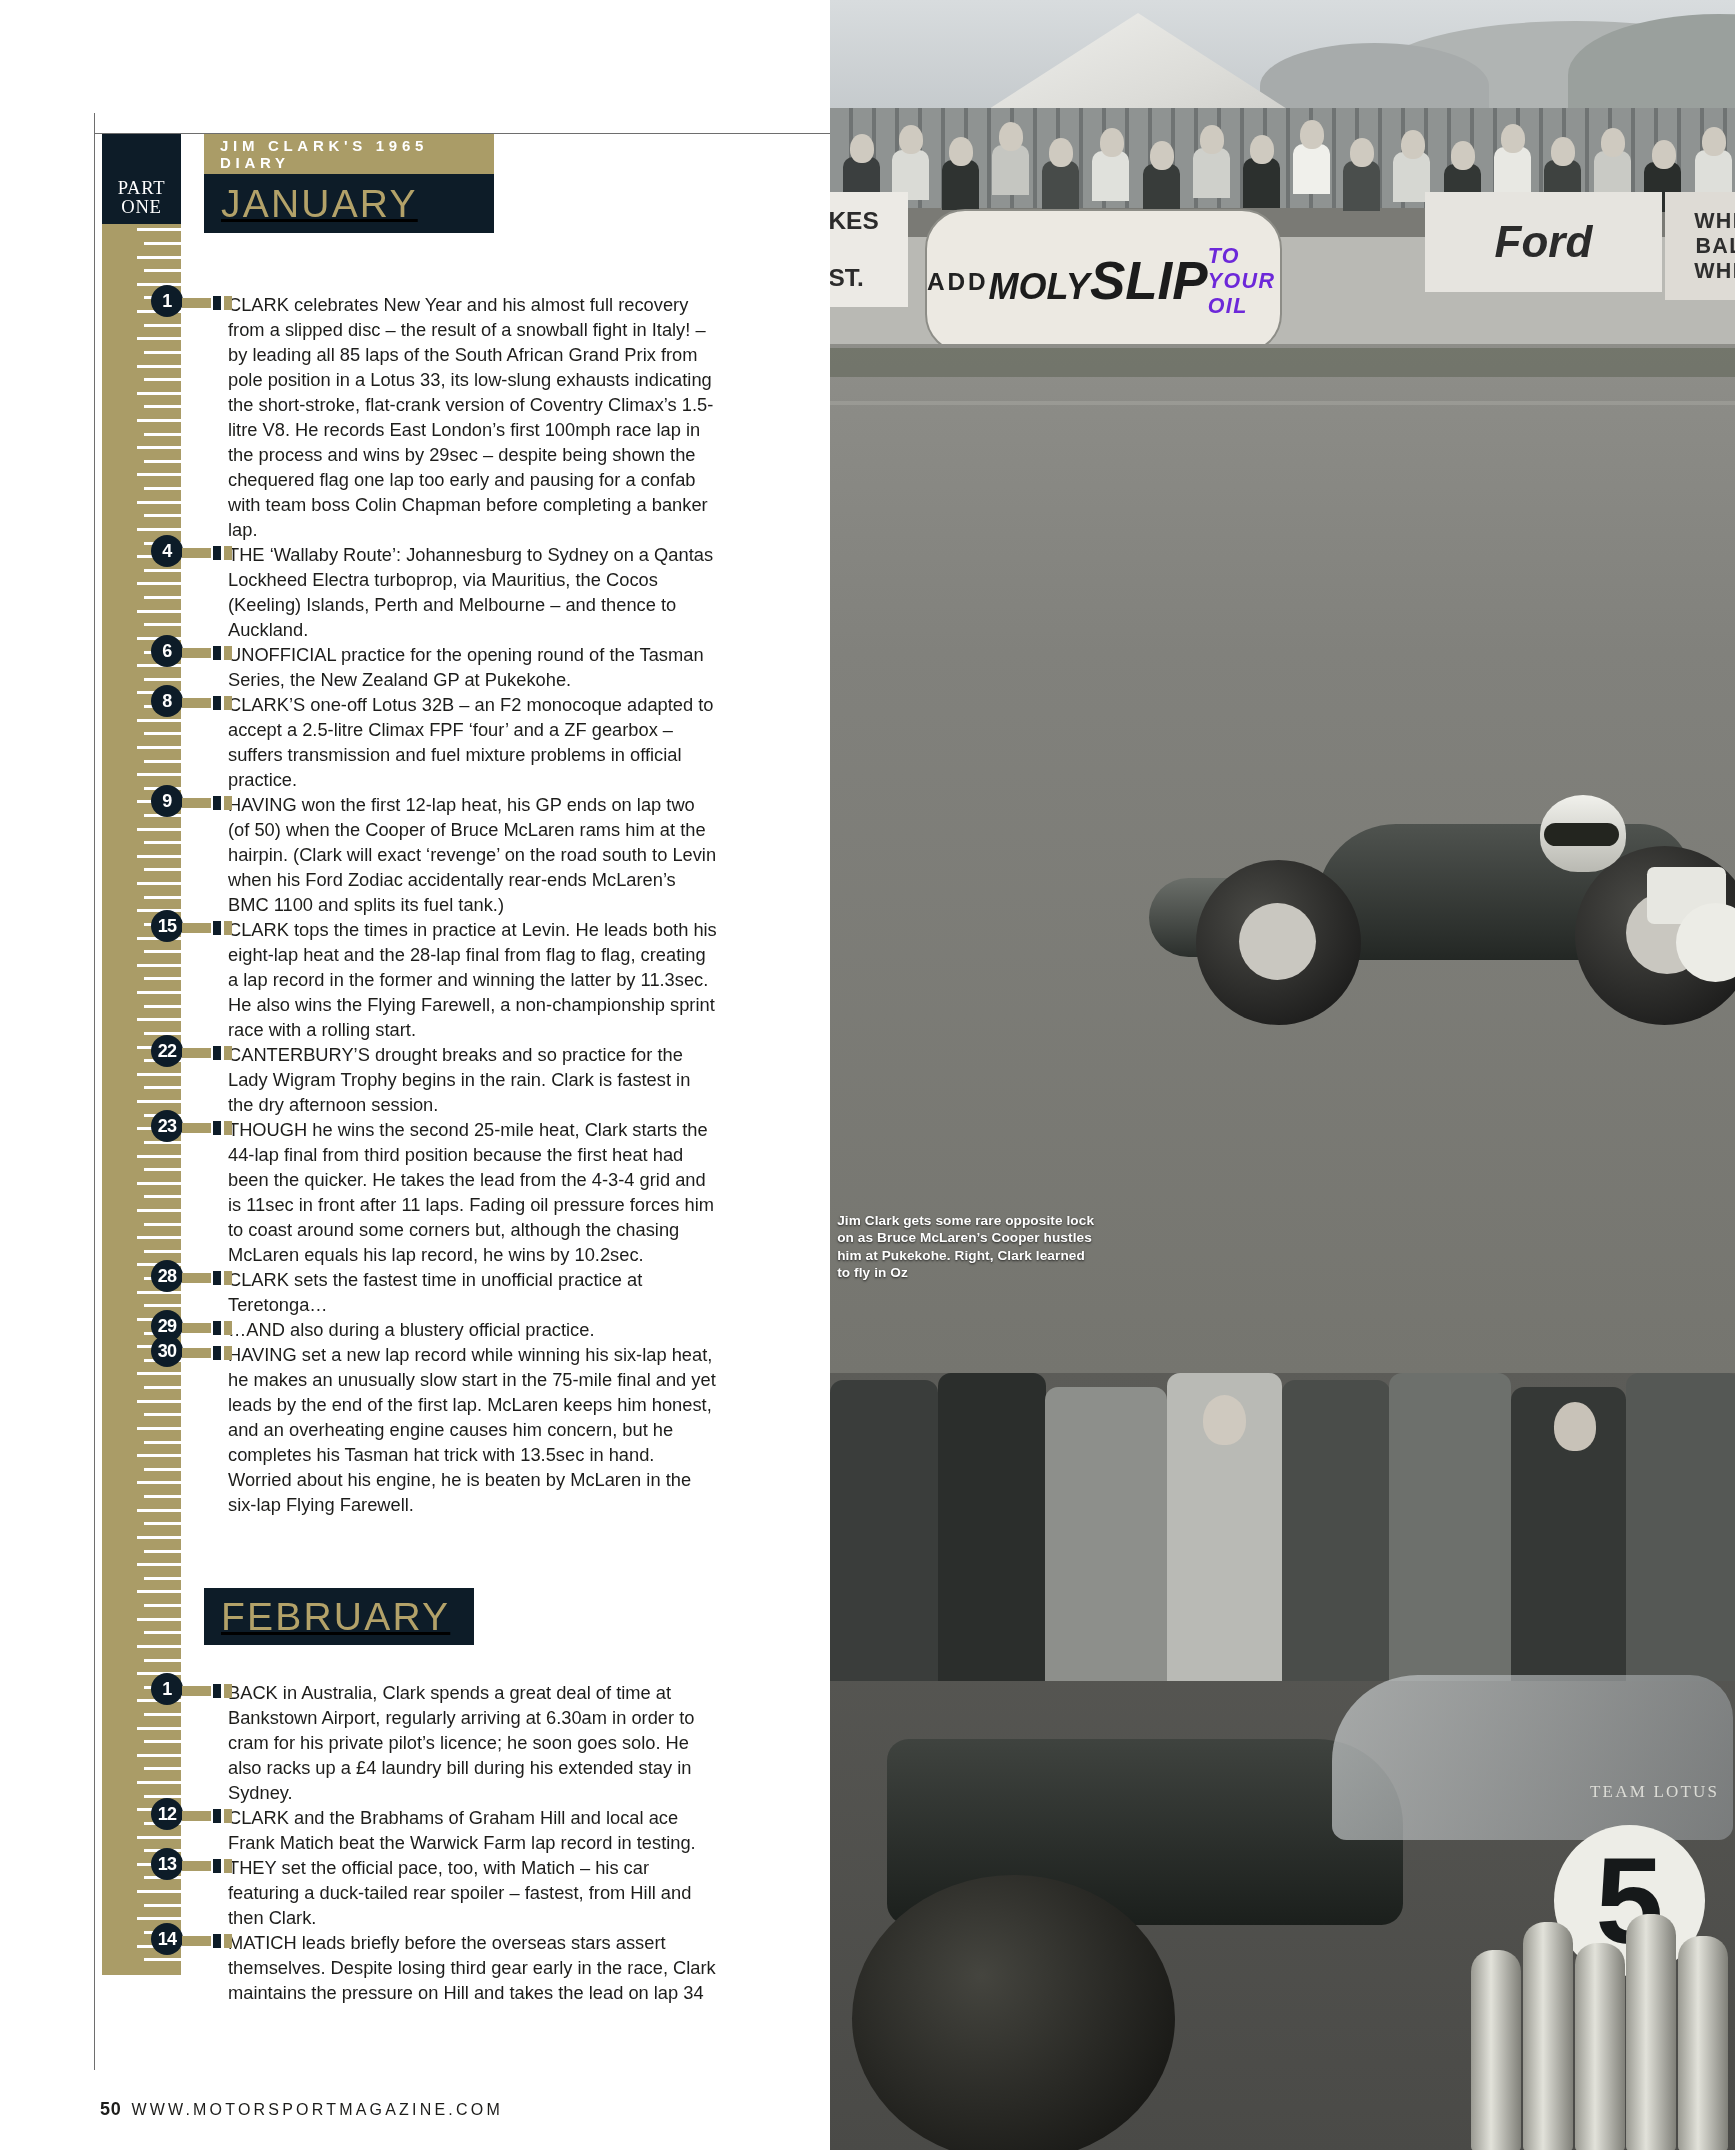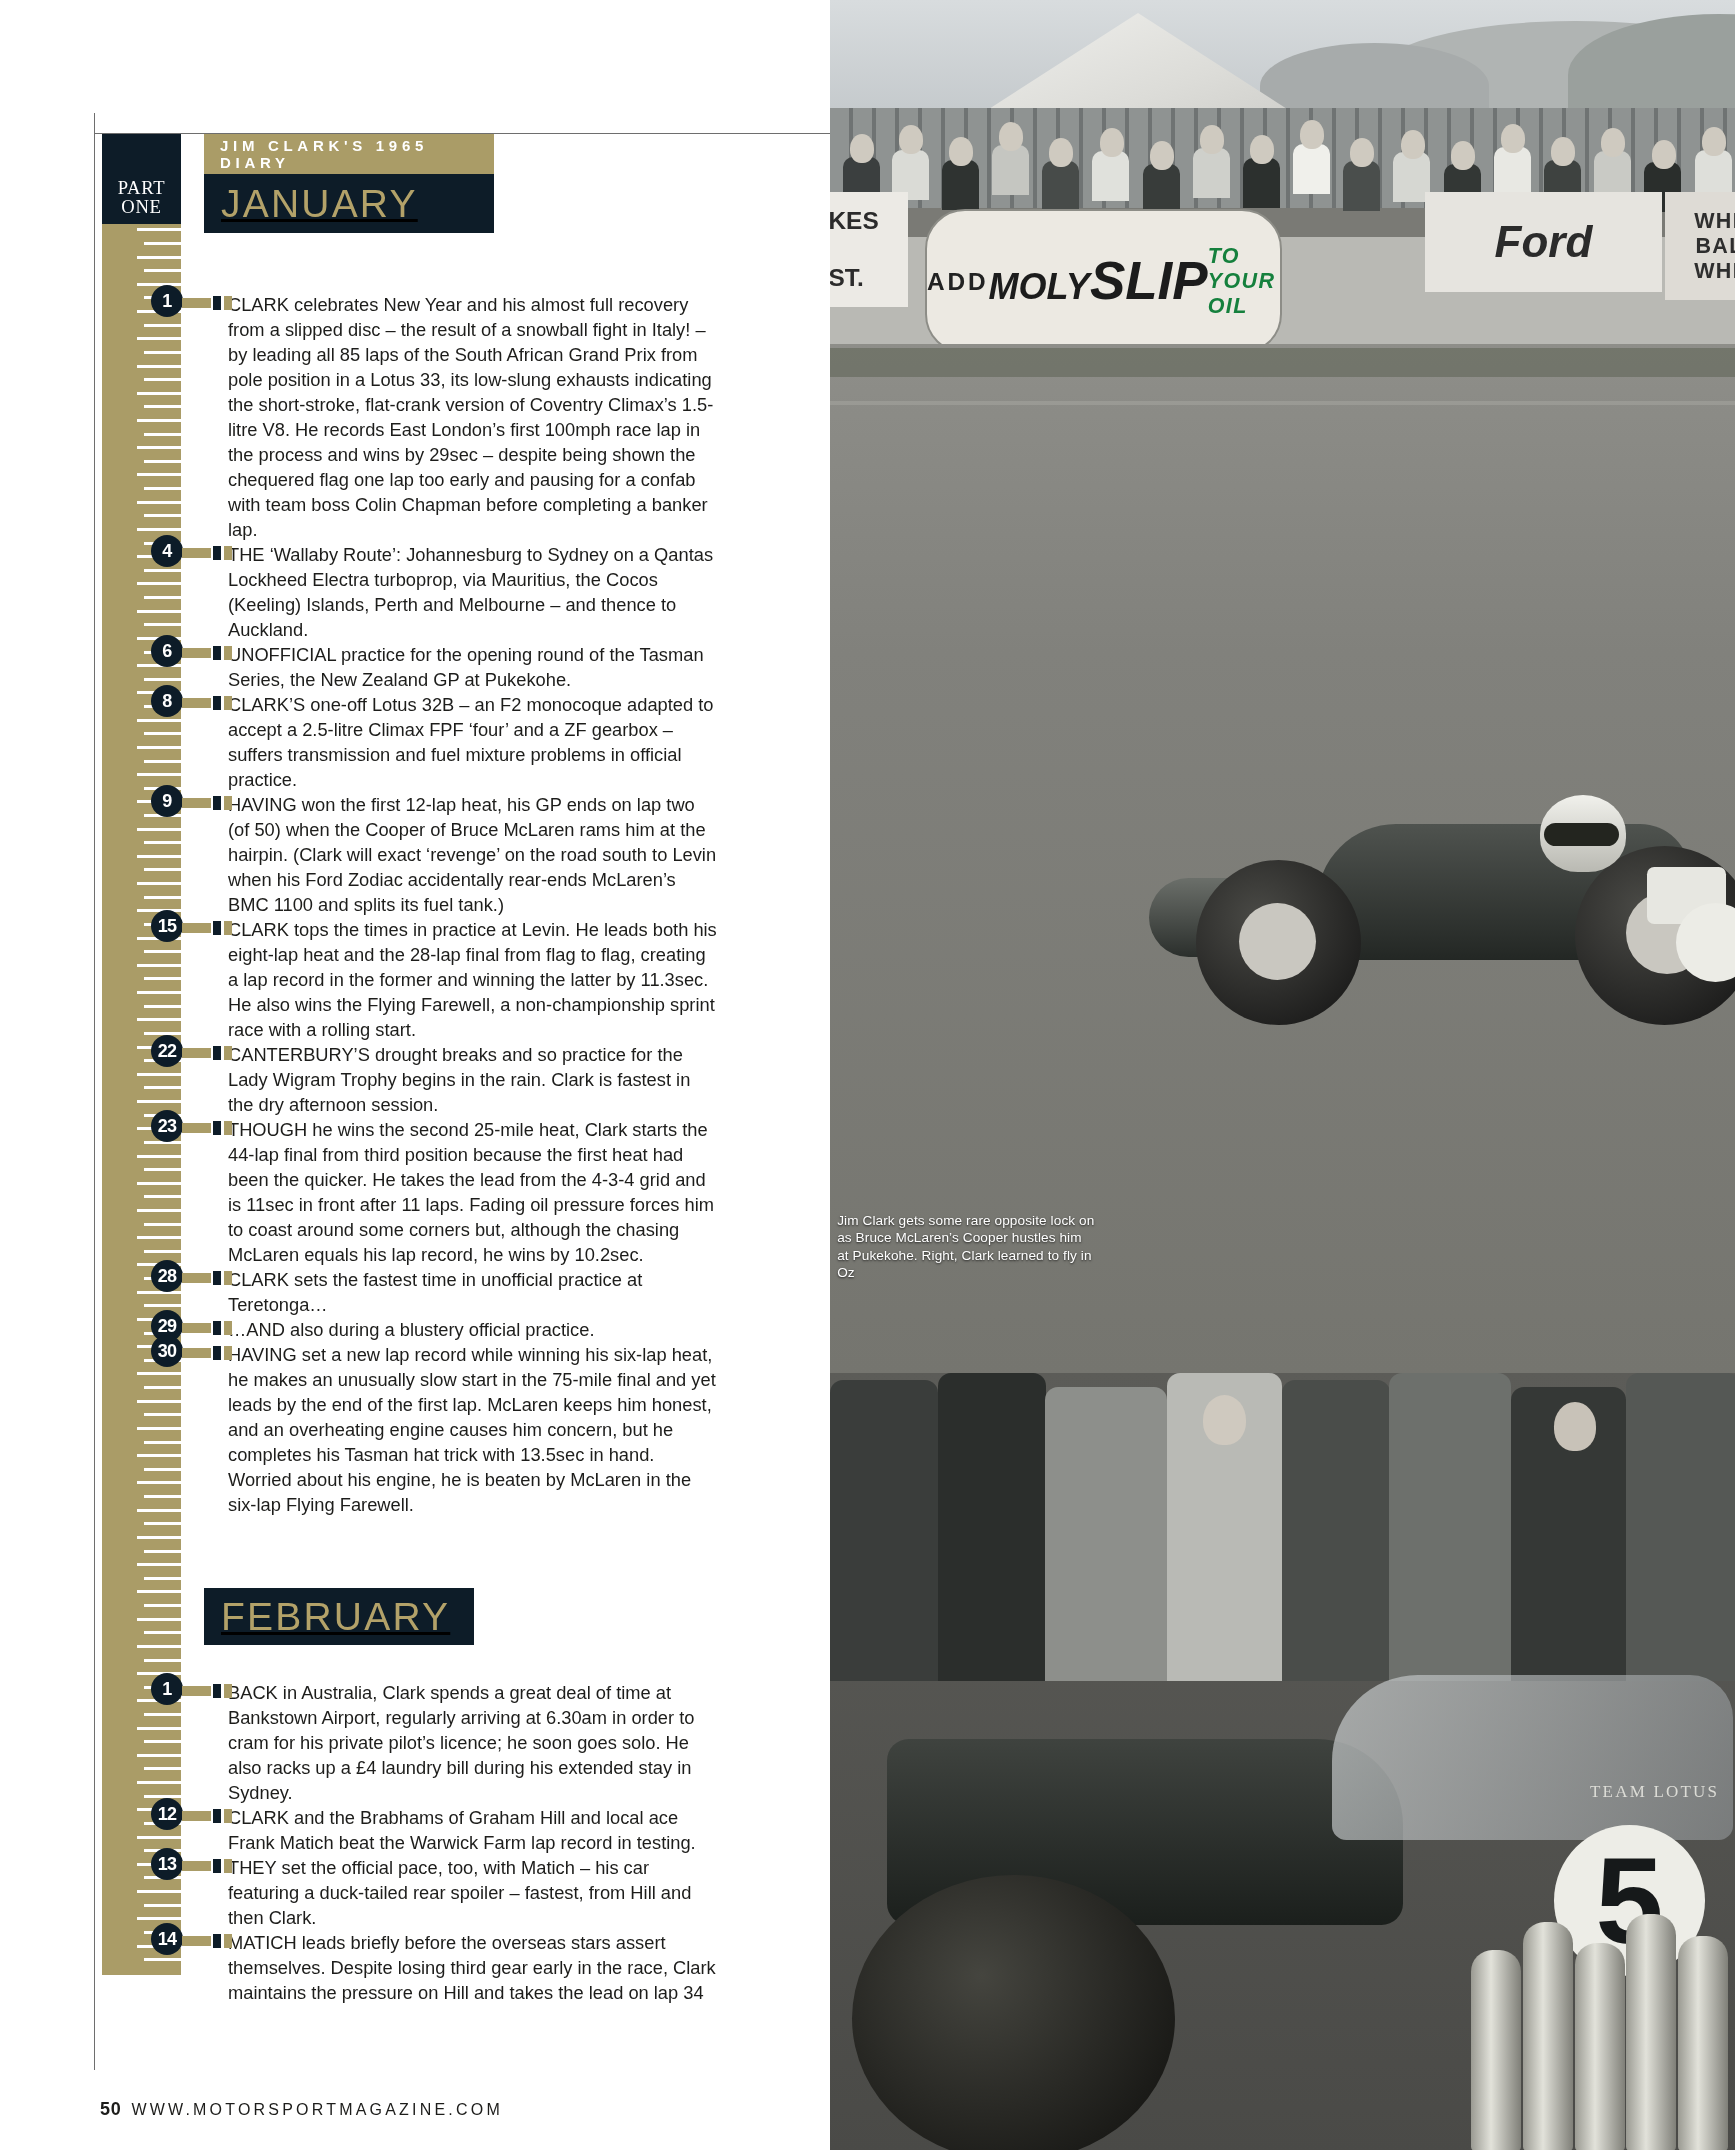--- a/index.html
+++ b/index.html
@@ -32,21 +32,21 @@
   .crowd{position:absolute;left:0;top:108px;width:100%;height:179px;}
   .head{position:absolute;width:24.4px;height:29px;border-radius:50% 50% 45% 45%;background:#cfcac0;}
   .body-s{position:absolute;width:37px;height:50px;border-radius:10px 10px 0 0;}
   .fencewall{position:absolute;left:0;top:237px;width:100%;height:108px;background:#b9b9b4;}
   .molyslip{position:absolute;left:95px;top:209px;width:353px;height:141px;
             background:#ece9e2;border-radius:40px;border:2.9px solid #8d8d87;
             display:flex;flex-direction:row;align-items:center;justify-content:center;}
   .ms-add{font-size:24.4px;font-weight:bold;color:#222;letter-spacing:2.9px;}
   .ms-main{font-size:53px;font-weight:bold;font-style:italic;color:#1c1c1c;line-height:.95;}
   .ms-main .moly{font-size:36px;}
-  .ms-oil{font-size:21.5px;font-weight:bold;font-style:italic;color:#15803d;letter-spacing:1.4px;}
+  .ms-oil{font-size:21.5px;font-weight:bold;font-style:italic;color:#6d28d9;letter-spacing:1.4px;}
   .repco{position:absolute;left:595px;top:192px;width:237px;height:100px;background:#e6e4df;
          display:flex;align-items:center;justify-content:center;
          font-size:44px;font-style:italic;font-weight:bold;color:#2b2b2b;}
   .wheelbox{position:absolute;left:835px;top:192px;width:143px;height:108px;background:#dedbd5;
          display:flex;flex-direction:column;align-items:center;justify-content:center;
          font-size:21.5px;font-weight:bold;color:#2e2e2e;letter-spacing:1.4px;}
   .kesbox{position:absolute;left:-7.2px;top:192px;width:79px;height:115px;background:#eceae5;
          display:flex;flex-direction:column;align-items:flex-start;justify-content:space-around;
          padding-left:5.7px;font-size:24.4px;font-weight:bold;color:#2b2b2b;}
   .track{position:absolute;left:0;top:344px;width:100%;height:1029px;
@@ -86,21 +86,21 @@
   .bp-teamlotus{position:absolute;left:717px;top:172px;font-size:17px;color:#dcdcd6;letter-spacing:2.2px;
            font-family:"Liberation Serif",serif;}
   .bp-tyre{position:absolute;left:21.5px;top:502px;width:323px;height:287px;border-radius:50%;
            background:radial-gradient(circle at 40% 35%,#45453f,#0d0d0b);}
   .bottles{position:absolute;right:0;bottom:0;width:272px;height:373px;}
   .bottle{position:absolute;bottom:0;width:50px;border-radius:21.5px 21.5px 4.3px 4.3px;
           background:linear-gradient(90deg,#9a9a92,#e2e2da 40%,#7f7f78);}
 
   
   .caption{position:absolute;left:7.2px;top:1212px;width:258px;color:#fff;
-           font-size:13.6px;line-height:1.28;font-weight:normal;letter-spacing:0.1px;
+           font-size:13.6px;line-height:1.28;font-weight:bold;letter-spacing:0.1px;
            text-shadow:0 0.7px 2.2px rgba(0,0,0,.75);}
 
   
   .rule-v{position:absolute;left:94px;top:113px;width:1.4px;height:1957px;background:#6e6e6e;}
   .rule-h{position:absolute;left:94px;top:133px;width:736px;height:1.4px;background:#6e6e6e;}
 
   .part-tab{position:absolute;left:102px;top:134px;width:79px;height:90px;background:#0d1c28;
             color:#fff;display:flex;flex-direction:column;align-items:center;justify-content:flex-end;
             padding-bottom:7.2px;box-sizing:border-box;
             font-family:"Liberation Serif",serif;font-size:18.6px;line-height:1.05;letter-spacing:0.7px;}

